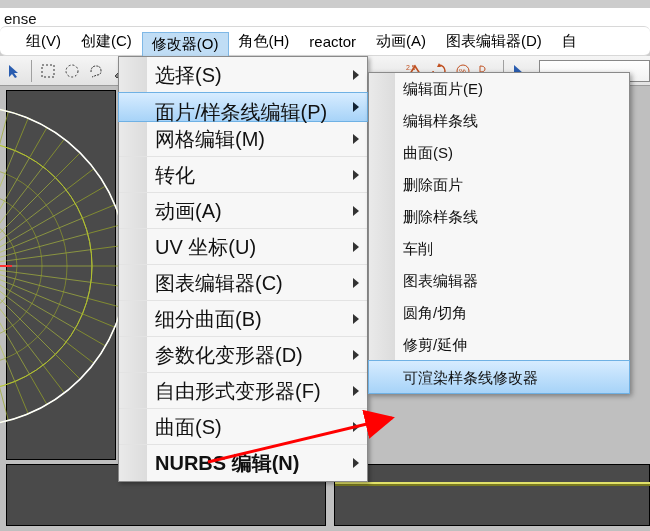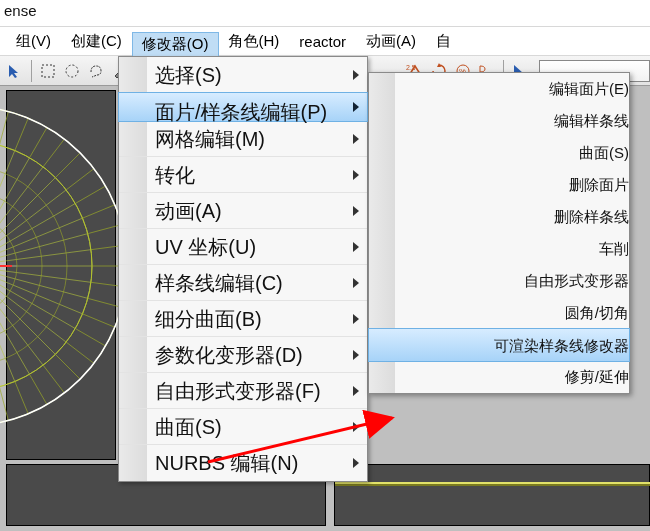--- a/index.html
+++ b/index.html
@@ -1,29 +1,29 @@
 <!DOCTYPE html>
 <html><head>
 <meta charset="utf-8">
 <style>
   * { margin: 0; padding: 0; box-sizing: border-box; font-family: "Microsoft YaHei", "SimSun", Arial, sans-serif; }
   html, body { width: 650px; height: 531px; overflow: hidden; background: #fff; }
   .root { position: relative; width: 650px; height: 531px; background: #ccc; }
 
   
   .title-area {
-    position: absolute; left: 0; top: 0; width: 650px; height: 26px;
+    position: absolute; left: 0; top: 8px; width: 650px; height: 26px;
     background: #fff; padding-left: 4px; line-height: 22px; font-size: 15px; color: #111;
   }
 
   
   .menubar {
     position: absolute; left: 0; top: 26px; width: 650px; height: 30px;
     background: #fff; border-top: 1px solid #d8d8d8; border-bottom: 1px solid #d8d8d8;
-    display: flex; align-items: center; padding-left: 6px; font-size: 15px; white-space: nowrap;
+    display: flex; align-items: center; padding-left: 16px; font-size: 15px; white-space: nowrap; border-radius: 6px;
   }
   .menubar .mitem { padding: 3px 10px; cursor: default; }
   .menubar .mitem.open { background: #c0ddf5; border: 1px solid #7fb8e6; padding: 2px 9px; margin-top: 6px; }
 
   
   .toolbar {
     position: absolute; left: 0; top: 56px; width: 650px; height: 30px;
     background: linear-gradient(#f5f5f5, #e3e3e3); border-bottom: 1px solid #9a9a9a;
     display: flex; align-items: center; padding-left: 4px; gap: 2px;
   }
@@ -58,42 +58,42 @@
   }
   .menu-left-strip {
     position: absolute; left: 0; top: 0; bottom: 0; width: 28px;
     background: linear-gradient(to right,#eaeaea,#dcdcdc);
   }
   .menu-item {
     position: relative; height: 36px; line-height: 36px;
     padding-left: 36px; padding-right: 22px; font-size: 20px; color: #111;
     border-bottom: 1px solid #e3e3e3;
   }
-  .menu-item:last-child { border-bottom: none; }
+  .menu-item:last-child { border-bottom: none; font-weight: bold; }
   .menu-item .arrow {
     position: absolute; right: 8px; top: 50%; transform: translateY(-50%);
     width: 0; height: 0; border-top: 5px solid transparent; border-bottom: 5px solid transparent; border-left: 6px solid #333;
   }
   .menu-item.highlight { 
     background: linear-gradient(#d7ecff,#a7d3f8); 
     border: 1px solid #6fb1e4; margin: -1px; height: 30px; line-height: 38px;
     z-index: 1;
   }
   .menu-item.highlight .arrow { border-left-color: #123; }
 
   
   .submenu {
     position: absolute; left: 368px; top: 72px; width: 262px;
     background: #f7f7f7; border: 1px solid #8a8a8a; box-shadow: 2px 2px 5px rgba(0,0,0,.35);
     z-index: 11;
   }
   .submenu .menu-left-strip { width: 26px; }
   .sub-item {
     position: relative; height: 32px; line-height: 32px;
-    padding-left: 34px; font-size: 15px; color: #111; text-align: right;
+    padding-left: 34px; font-size: 15px; color: #111;
   }
   .sub-item.highlight {
     background: linear-gradient(#d7ecff,#a7d3f8);
     border: 1px solid #6fb1e4; margin: -1px; height: 34px; line-height: 34px;
   }
 
   
   .anno-arrow {
     position: absolute; z-index: 20; pointer-events: none;
   }
@@ -107,20 +107,21 @@
     <span>ense</span>
   </div>
 
   <div class="menubar">
     <div class="mitem"><span>组(V)</span></div>
     <div class="mitem"><span>创建(C)</span></div>
     <div class="mitem open"><span>修改器(O)</span></div>
     <div class="mitem"><span>角色(H)</span></div>
     <div class="mitem"><span>reactor</span></div>
     <div class="mitem"><span>动画(A)</span></div>
+    <div class="mitem"><span>图表编辑器(D)</span></div>
     <div class="mitem"><span>自</span></div>
   </div>
 
   <div class="toolbar">
     <div class="tb-btn">
       <svg width="16" height="16">
           <path d="M2 2 L2 14 L5 11 L8 15 L10 14 L7 10 L11 10 Z" fill="#2a5db0"></path>
         </svg>
     </div>
     <div class="tb-sep"></div>
@@ -333,21 +334,21 @@
     </div>
     <div class="menu-item">
       <span>动画(A)</span>
       <span class="arrow"></span>
     </div>
     <div class="menu-item">
       <span>UV 坐标(U)</span>
       <span class="arrow"></span>
     </div>
     <div class="menu-item">
-      <span>样条线编辑(C)</span>
+      <span>图表编辑器(C)</span>
       <span class="arrow"></span>
     </div>
     <div class="menu-item">
       <span>细分曲面(B)</span>
       <span class="arrow"></span>
     </div>
     <div class="menu-item">
       <span>参数化变形器(D)</span>
       <span class="arrow"></span>
     </div>
@@ -366,24 +367,24 @@
   </div>
 
   <div class="submenu">
     <div class="menu-left-strip"></div>
     <div class="sub-item"><span>编辑面片(E)</span></div>
     <div class="sub-item"><span>编辑样条线</span></div>
     <div class="sub-item"><span>曲面(S)</span></div>
     <div class="sub-item"><span>删除面片</span></div>
     <div class="sub-item"><span>删除样条线</span></div>
     <div class="sub-item"><span>车削</span></div>
-    <div class="sub-item"><span>自由形式变形器</span></div>
+    <div class="sub-item"><span>图表编辑器</span></div>
     <div class="sub-item"><span>圆角/切角</span></div>
+    <div class="sub-item"><span>修剪/延伸</span></div>
     <div class="sub-item highlight"><span>可渲染样条线修改器</span></div>
-    <div class="sub-item"><span>修剪/延伸</span></div>
   </div>
 
   <svg class="anno-arrow" width="650" height="531">
     <defs>
       <marker id="ah" markerWidth="12" markerHeight="12" refX="9" refY="5" orient="auto">
         <path d="M0 0 L10 5 L0 10 Z" fill="#ff0000"></path>
       </marker>
     </defs>
     <line x1="208" y1="462" x2="392" y2="418" stroke="#ff0000" stroke-width="3" marker-end="url(#ah)"></line>
   </svg>

